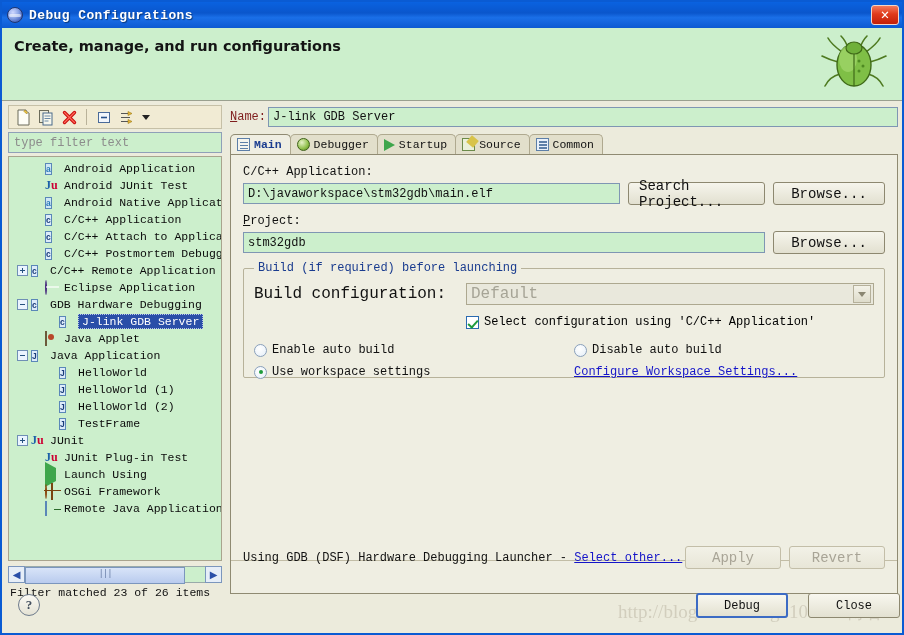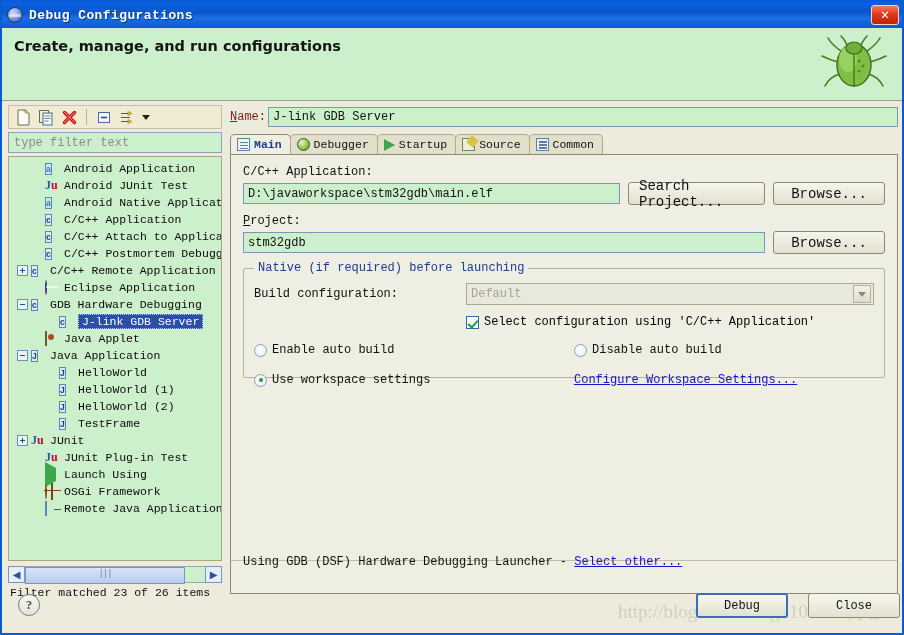--- a/index.html
+++ b/index.html
@@ -235,43 +235,43 @@
 
   .group {
     margin-top: 14px; border: 1px solid #B7B29A; border-radius: 2px;
     padding: 14px 10px 10px 10px; position: relative; height: 110px;
   }
   .group-title {
     position: absolute; left: 10px; top: -8px; background: #EFEEE2;
     padding: 0 4px; font-size: 12px; color: #1a3c8f;
   }
   .bc-row { display: flex; align-items: center; }
-  .bc-lbl { width: 212px; font-size: 12px; color: #111; }
+  .bc-lbl { width: 212px; font-size: 16px; color: #111; }
   .combo {
     flex: 1; height: 22px; background: #E9E8DC; border: 1px solid #ADA890;
     display: flex; align-items: center; padding: 0 4px;
-    color: #A6A496; font-size: 12px; position: relative; cursor: pointer;
+    color: #A6A496; font-size: 16px; position: relative; cursor: pointer;
   }
   .combo-arrow {
     position: absolute; right: 2px; top: 1px; width: 18px; height: 18px;
     background: linear-gradient(to bottom,#F3F2E8,#DEDCCB); border: 1px solid #B5B09A;
     display:flex;align-items:center;justify-content:center;
   }
   .combo-arrow i { width:0;height:0;border-left:4px solid transparent;border-right:4px solid transparent;border-top:5px solid #8A8672; display:block;}
 
   .cb-row { display:flex; align-items:center; margin-top: 10px; padding-left: 212px; }
   .checkbox {
     width: 13px; height: 13px; background: #fff; border: 1px solid #2A6AB0;
     margin-right: 5px; position: relative; flex:none; cursor: pointer;
   }
   .checkbox::after {
     content:""; position:absolute; left:3px; top:1px; width:4px; height:8px;
     border: solid #1E9B3C; border-width: 0 2px 2px 0; transform: rotate(42deg);
   }
-  .radio-grid { margin-top: 14px; display: grid; grid-template-columns: 320px 1fr; row-gap: 16px; }
+  .radio-grid { margin-top: 14px; display: grid; grid-template-columns: 320px 1fr; row-gap: 8px; }
   .radio-item { display:flex; align-items:center; font-size:12px; color:#111; cursor: pointer; }
   .radio {
     width: 13px; height: 13px; border-radius: 50%;
     border: 1px solid #8aa0bb; background: radial-gradient(circle at 40% 35%, #ffffff, #e4eef8);
     margin-right: 5px; position: relative; flex:none;
   }
   .radio.on::after {
     content:""; position:absolute; left:3.5px; top:3.5px; width:4px; height:4px;
     border-radius:50%; background:#1E9B3C;
   }
@@ -573,21 +573,21 @@
 
       <div class="fld-label" style="margin-top:9px"><span class="u">P</span>roject:</div>
       <div class="row">
         <div class="text-input" style="width:556px">
           <span>stm32gdb</span>
         </div>
         <div class="btn wide">Browse...</div>
       </div>
 
       <div class="group">
-        <div class="group-title">Native (if required) before launching</div>
+        <div class="group-title">Build (if required) before launching</div>
 
         <div class="bc-row">
           <div class="bc-lbl">Build configuration:</div>
           <div class="combo">
             <span>Default</span>
             <span class="combo-arrow">
                 <i></i>
               </span>
           </div>
         </div>
@@ -615,20 +615,24 @@
           </div>
         </div>
       </div>
 
       <div class="status-sep"></div>
       <div class="status-row">
         <div class="status-text">
           <span>Using GDB (DSF) Hardware Debugging Launcher -</span>
           <span class="link">Select other...</span>
         </div>
+        <div class="row">
+          <div class="btn disabled" style="width:96px">Apply</div>
+          <div class="btn disabled" style="width:96px">Revert</div>
+        </div>
       </div>
     </div>
   </div>
 
   <div class="footer">
     <div class="help-icon">?</div>
     <div class="watermark">http://blog.csdn.net/g5101088博客</div>
     <div class="footer-btns">
       <div class="btn-primary">
           <span>Debug</span>

